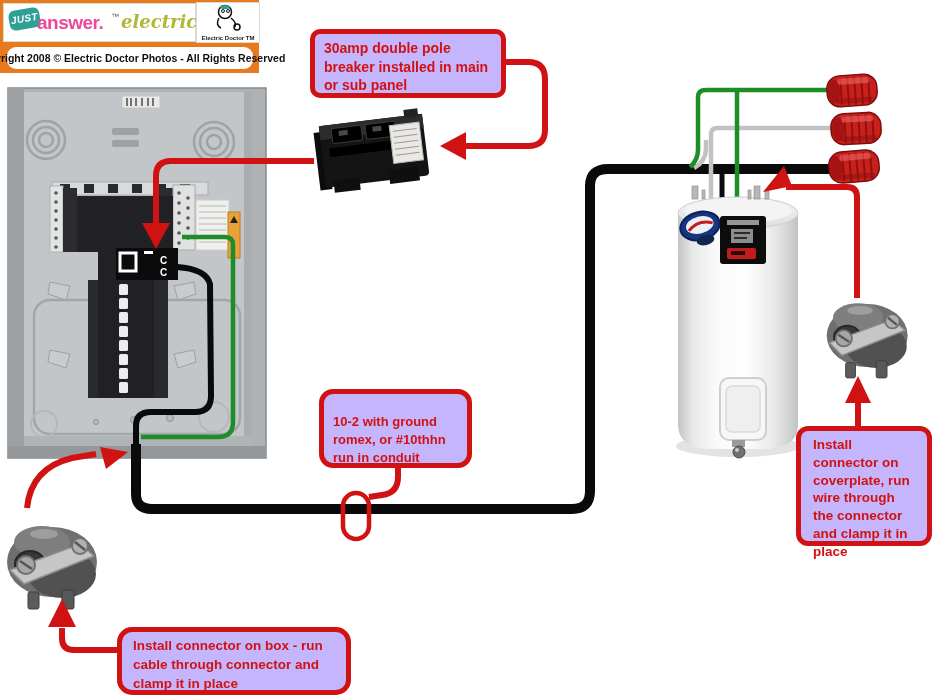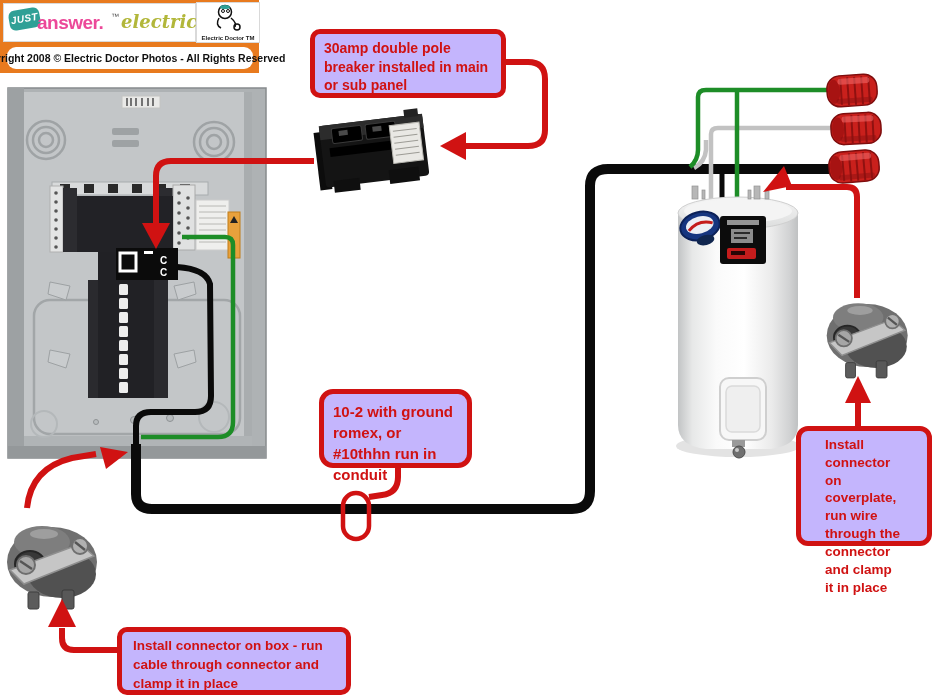--- a/index.html
+++ b/index.html
@@ -23,24 +23,24 @@
   .copy-pill{position:absolute;left:7px;top:47px;width:246px;height:22px;background:#fff;border-radius:9px;
              display:flex;align-items:center;justify-content:center;font-size:10.5px;font-weight:bold;color:#101010;
              white-space:nowrap;}
 
   
   .note{position:absolute;box-sizing:border-box;background:#c4b5fd;border:5px solid var(--annotation-red);
         color:var(--annotation-red);font-weight:bold;}
   .note-breaker{left:310px;top:29px;width:196px;height:69px;border-radius:10px;
                 font-size:14px;line-height:1.33;padding:5px 9px;}
   .note-cable{left:319px;top:389px;width:153px;height:79px;border-radius:14px;
-              font-size:15px;line-height:1.4;padding:7px 9px;}
+              font-size:13px;line-height:1.4;padding:19px 9px;}
   .note-coverplate{left:796px;top:426px;width:136px;height:120px;border-radius:12px;
-                   font-size:13.5px;line-height:1.32;padding:5px 24px;}
-  .note-box{left:117px;top:627px;width:234px;height:68px;border-radius:10px;
+                   font-size:13.5px;line-height:1.32;padding:5px 12px;}
+  .note-box{left:117px;top:627px;width:234px;height:68px;border-radius:15px;
             font-size:13.5px;line-height:1.4;padding:5px 11px;}
 
   
   .redline{stroke:var(--annotation-red);stroke-width:6;fill:none;}
   .redhead{fill:var(--annotation-red);stroke:none;}
   .w-black{stroke:var(--wire-black);fill:none;}
   .w-green{stroke:var(--wire-green);fill:none;}
   .w-gray{stroke:var(--wire-gray);fill:none;}
   .nut-body{fill:var(--wire-nut-red);}
 </style>

